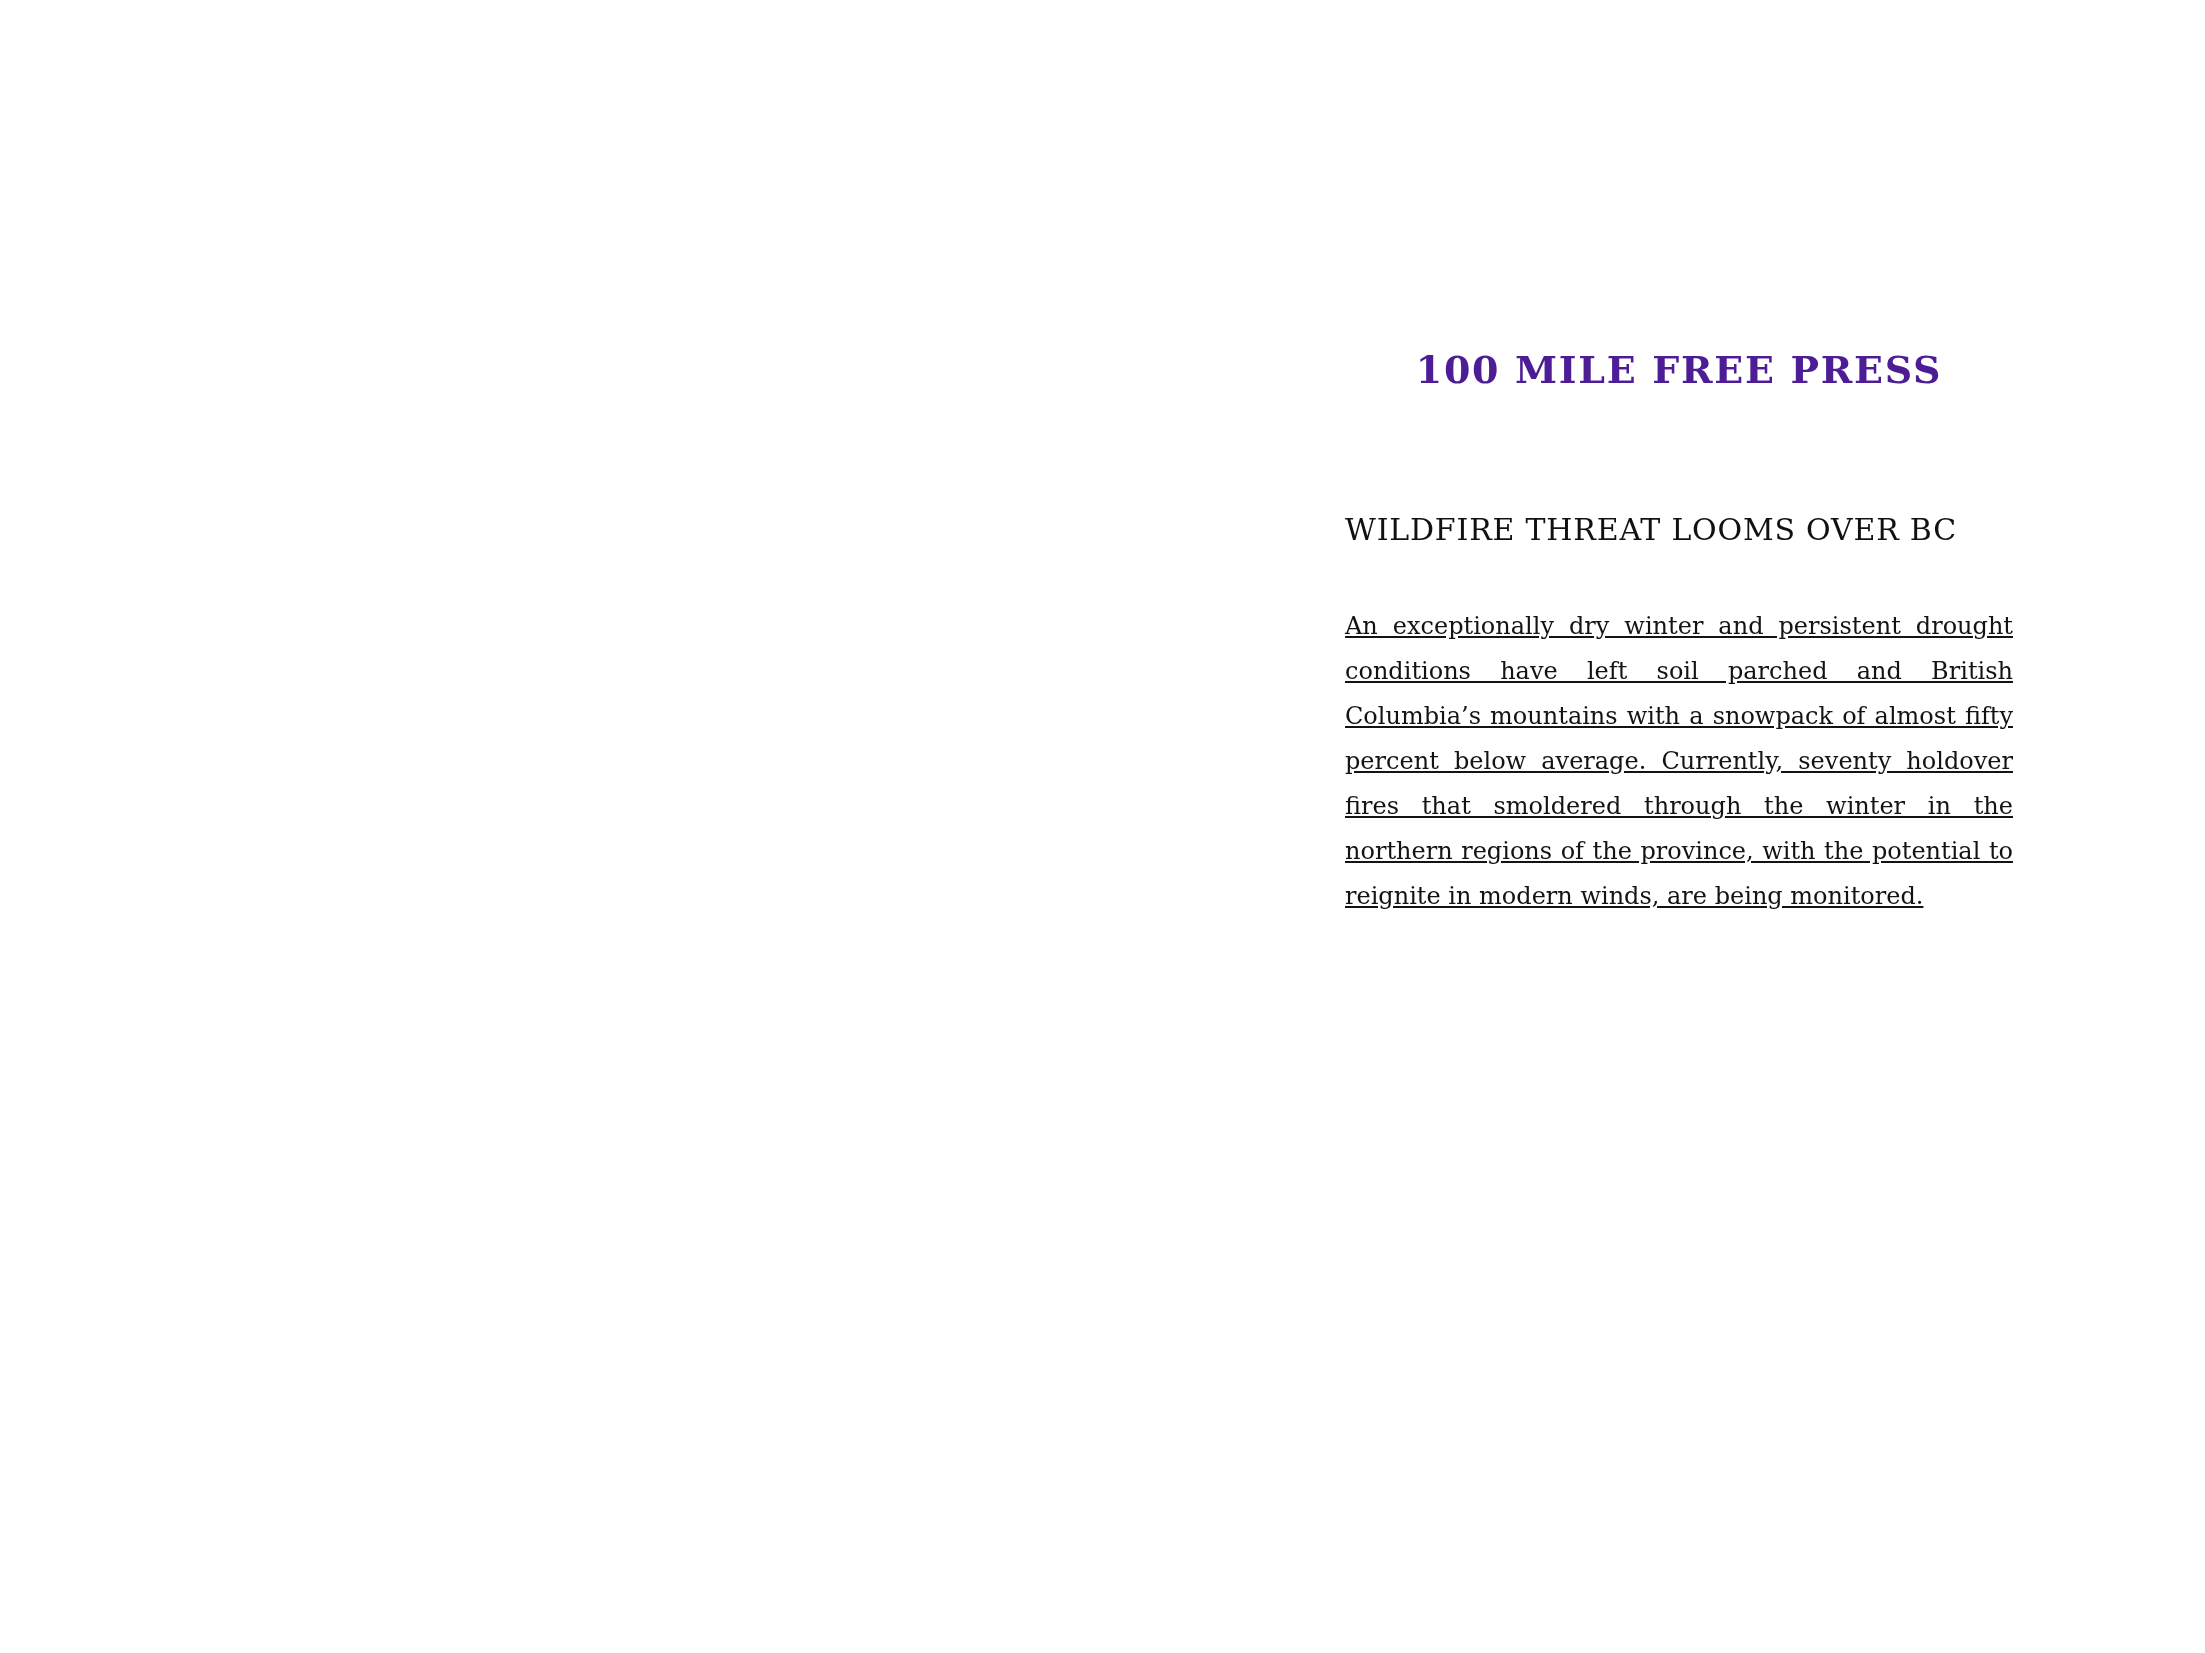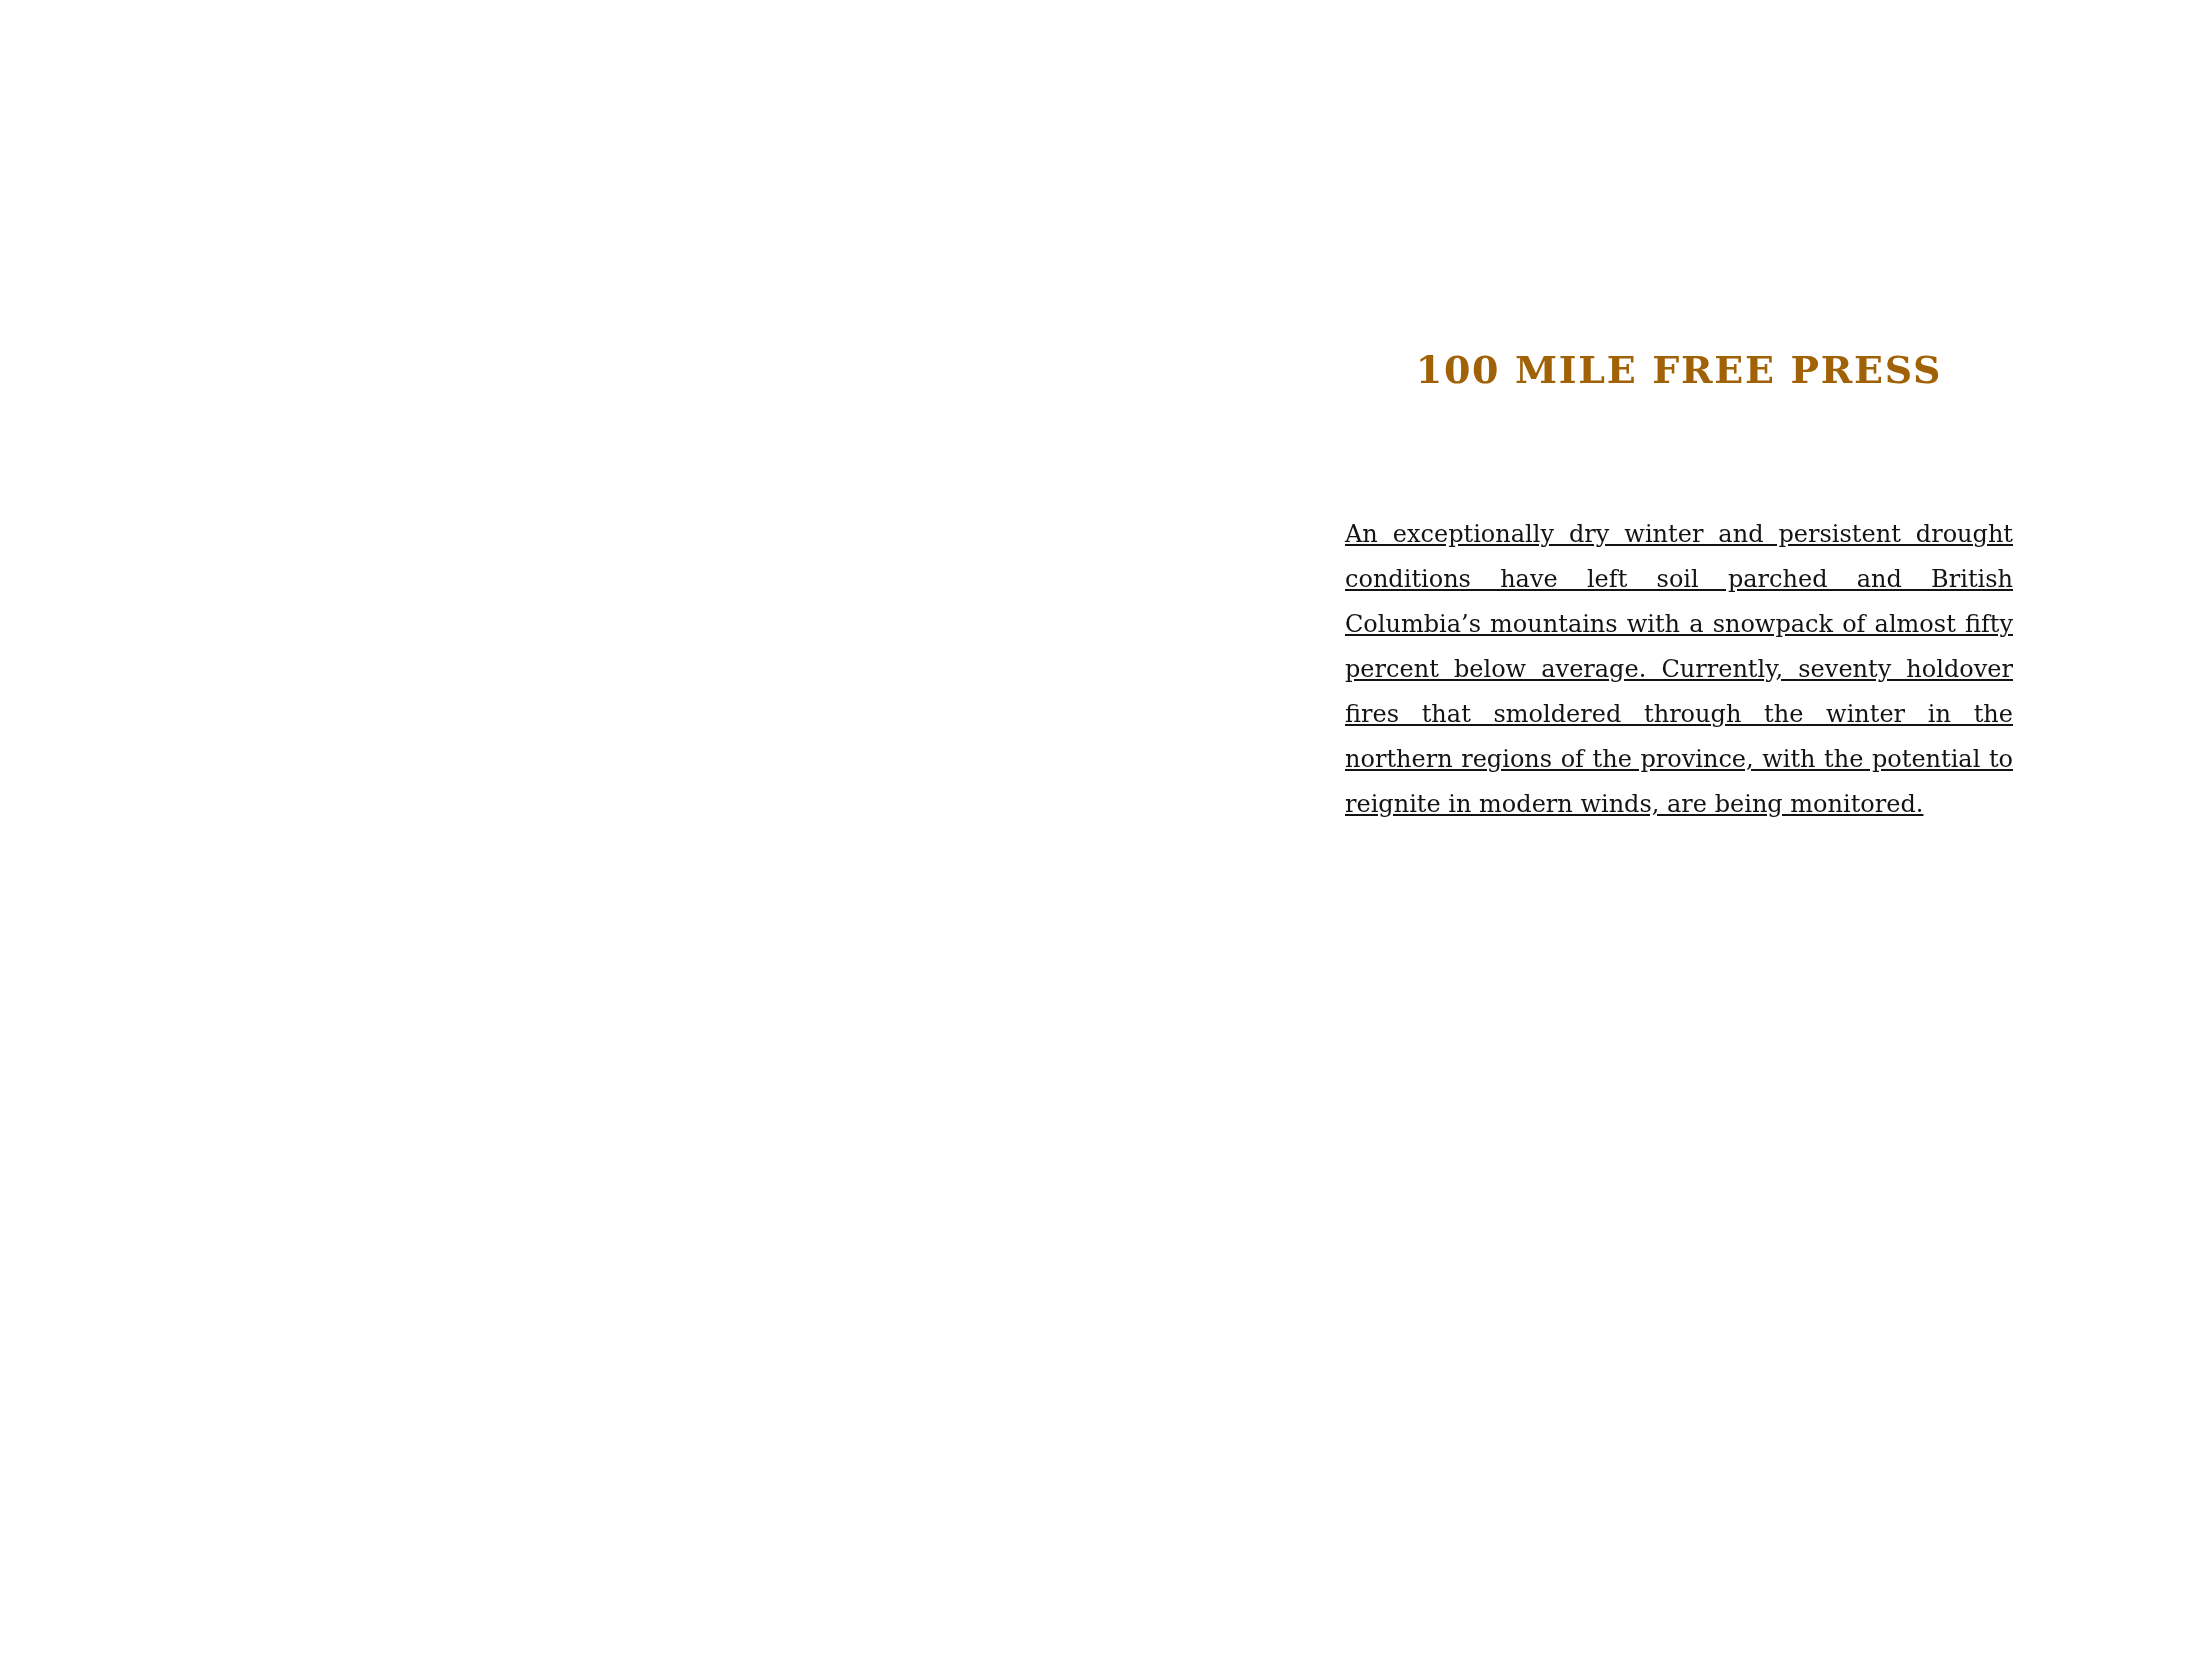--- a/index.html
+++ b/index.html
@@ -25,21 +25,21 @@
   }
 
   .masthead {
     font-family: "DejaVu Serif", serif;
     font-weight: bold;
     font-size: 38px;
     letter-spacing: 1.7px;
     text-align: center;
     margin: 0 0 120px 0;
     white-space: nowrap;
-    color: #a16207;
+    color: #4c1d95;
   }
 
   .headline {
     font-family: "DejaVu Serif", serif;
     font-weight: normal;
     font-size: 30px;
     letter-spacing: 0.8px;
     margin: 0 0 57px 0;
     white-space: nowrap;
     color: #111111;
@@ -63,19 +63,20 @@
     text-indent: 55px;
   }
 </style>
 </head>
 <body>
 
 <div class="article">
 
   <h1 class="masthead">100 MILE FREE PRESS</h1>
 
+  <h2 class="headline">WILDFIRE THREAT LOOMS OVER BC</h2>
 
   <div class="body-text">
     <p>An exceptionally dry winter and persistent drought conditions have left soil parched and British Columbia’s mountains with a snowpack of almost fifty percent below average. Currently, seventy holdover fires that smoldered through the winter in the northern regions of the province, with the potential to reignite in modern winds, are being monitored.</p>
   </div>
 
 </div>
 
 
 </body></html>

